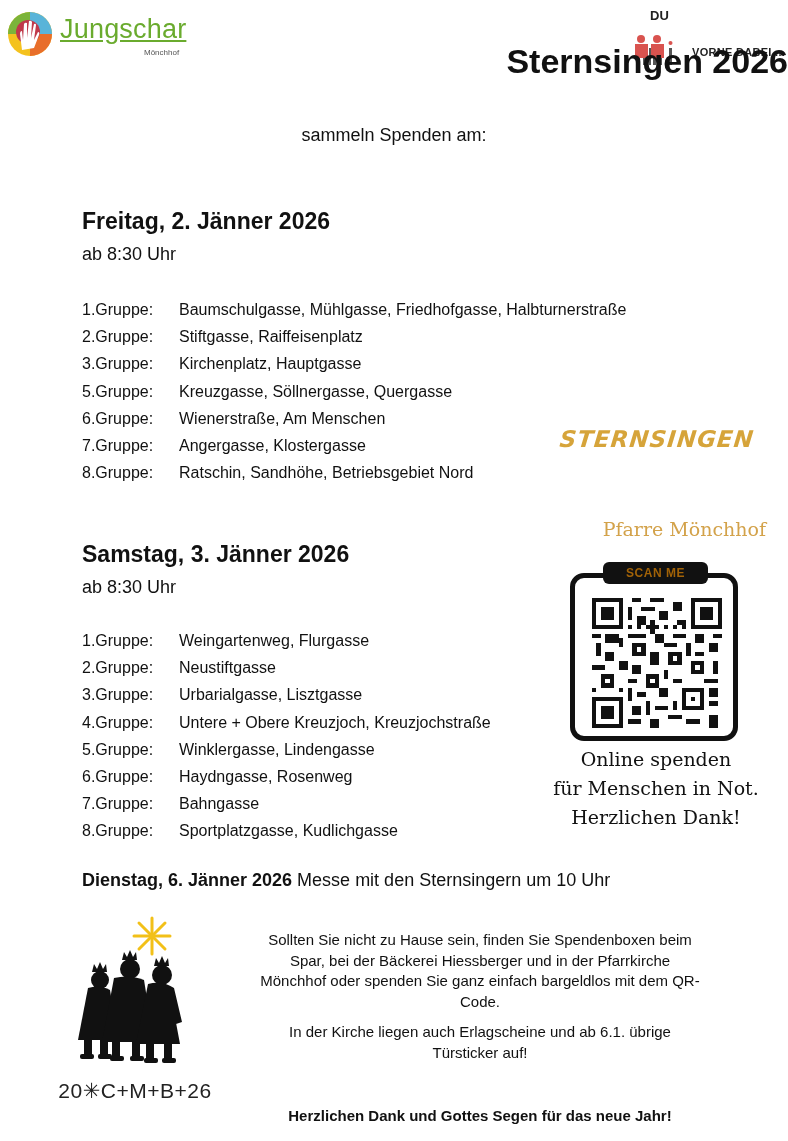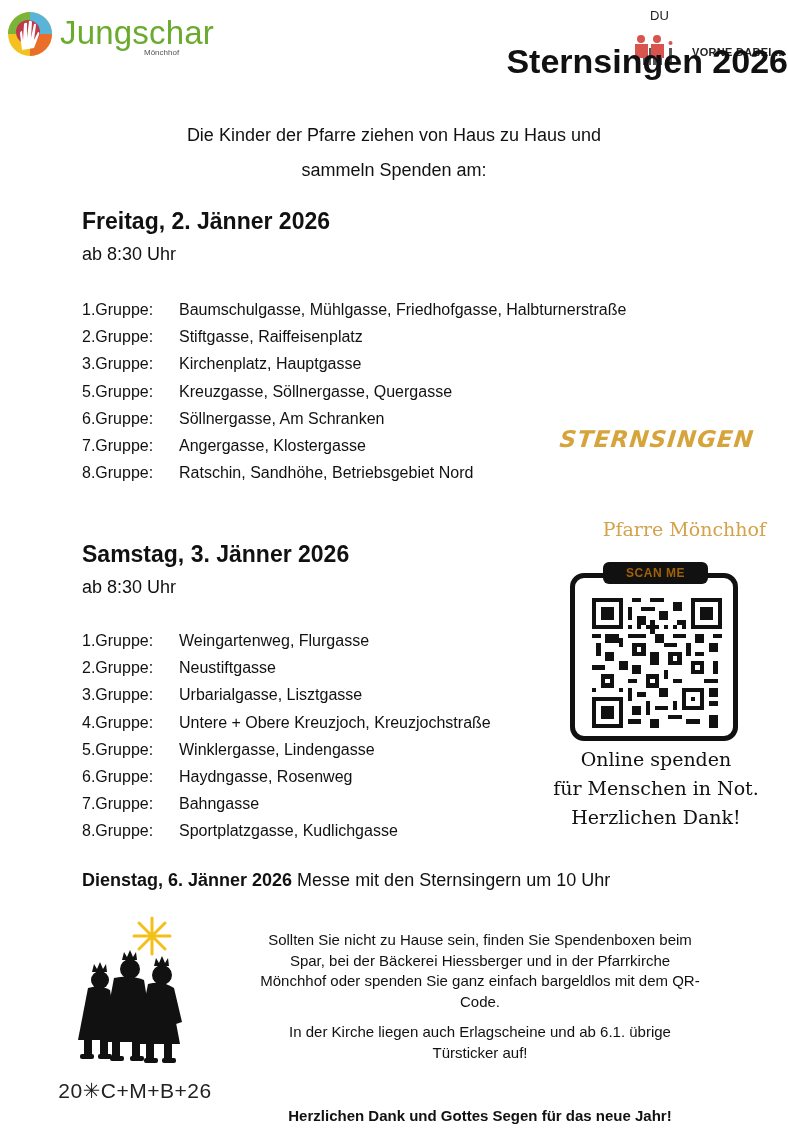--- a/index.html
+++ b/index.html
@@ -5,25 +5,25 @@
     html, body { margin: 0; padding: 0; background: #ffffff; }
     body {
       width: 788px; height: 1141px; position: relative; overflow: hidden;
       font-family: "Liberation Sans", sans-serif; color: #111;
     }
     .abs { position: absolute; }
 
     
     .logo-jungschar { left: 6px; top: 8px; width: 180px; height: 52px; }
     .logo-jungschar .emblem { position: absolute; left: 0; top: 2px; width: 48px; height: 48px; }
-    .logo-jungschar .brand { position: absolute; left: 54px; top: 6px; font-size: 33px; color: #6aab2e; letter-spacing: 0.2px; }
+    .logo-jungschar .brand { position: absolute; left: 54px; top: 6px; font-size: 27px; color: #6aab2e; letter-spacing: 0.2px; text-decoration: underline; }
     .logo-jungschar .sub { position: absolute; left: 138px; top: 40px; font-size: 8px; color: #555; }
 
     .logo-mini { left: 630px; top: 4px; width: 158px; height: 66px; }
-    .logo-mini .du { position: absolute; left: 20px; top: 4px; font-size: 13px; font-weight: normal; color: #222; }
+    .logo-mini .du { position: absolute; left: 20px; top: 4px; font-size: 13px; font-weight: bold; color: #222; }
     .logo-mini .mark { position: absolute; left: 4px; top: 28px; width: 44px; height: 34px; }
     .logo-mini .slogan { position: absolute; left: 62px; top: 42px; font-size: 11px; font-weight: bold; color: #222; letter-spacing: 0.3px; }
 
     .title { left: 0; width: 788px; top: 42px; text-align: right; font-size: 34px; font-weight: bold; color: #111; }
 
     .intro { left: 0; width: 788px; top: 118px; text-align: center; font-size: 18px; line-height: 35px; }
 
     .day-heading { left: 82px; font-size: 23px; font-weight: bold; }
     .day-time { left: 82px; font-size: 18px; }
 
@@ -98,33 +98,32 @@
     <rect x="15" y="16" width="2" height="17" fill="#555"></rect>
     <rect x="35" y="16" width="3" height="17" fill="#555"></rect>
     <circle cx="36.5" cy="11" r="2" fill="#d9534f"></circle>
   </svg>
   <span class="slogan">VORNE DABEI ...</span>
 </div>
 
 <div class="abs title">Sternsingen 2026</div>
 
 <div class="abs intro">
-  <div>Die Kinder der Pfarre ziehen von Haus zu Haus und</div>
   <div>sammeln Spenden am:</div>
 </div>
 
 <div class="abs day-heading" style="top:208px;">Freitag, 2. Jänner 2026</div>
 <div class="abs day-time" style="top:244px;">ab 8:30 Uhr</div>
 
 <div class="abs group-list" style="top:296px;">
   <div class="group-row"><span class="g-label">1.Gruppe:</span><span>Baumschulgasse, Mühlgasse, Friedhofgasse, Halbturnerstraße</span></div>
   <div class="group-row"><span class="g-label">2.Gruppe:</span><span>Stiftgasse, Raiffeisenplatz</span></div>
   <div class="group-row"><span class="g-label">3.Gruppe:</span><span>Kirchenplatz, Hauptgasse</span></div>
   <div class="group-row"><span class="g-label">5.Gruppe:</span><span>Kreuzgasse, Söllnergasse, Quergasse</span></div>
-  <div class="group-row"><span class="g-label">6.Gruppe:</span><span>Söllnergasse, Am Schranken</span></div>
+  <div class="group-row"><span class="g-label">6.Gruppe:</span><span>Wienerstraße, Am Menschen</span></div>
   <div class="group-row"><span class="g-label">7.Gruppe:</span><span>Angergasse, Klostergasse</span></div>
   <div class="group-row"><span class="g-label">8.Gruppe:</span><span>Ratschin, Sandhöhe, Betriebsgebiet Nord</span></div>
 </div>
 
 <div class="abs day-heading" style="top:541px;">Samstag, 3. Jänner 2026</div>
 <div class="abs day-time" style="top:577px;">ab 8:30 Uhr</div>
 
 <div class="abs group-list" style="top:627px;">
   <div class="group-row"><span class="g-label">1.Gruppe:</span><span>Weingartenweg, Flurgasse</span></div>
   <div class="group-row"><span class="g-label">2.Gruppe:</span><span>Neustiftgasse</span></div>

